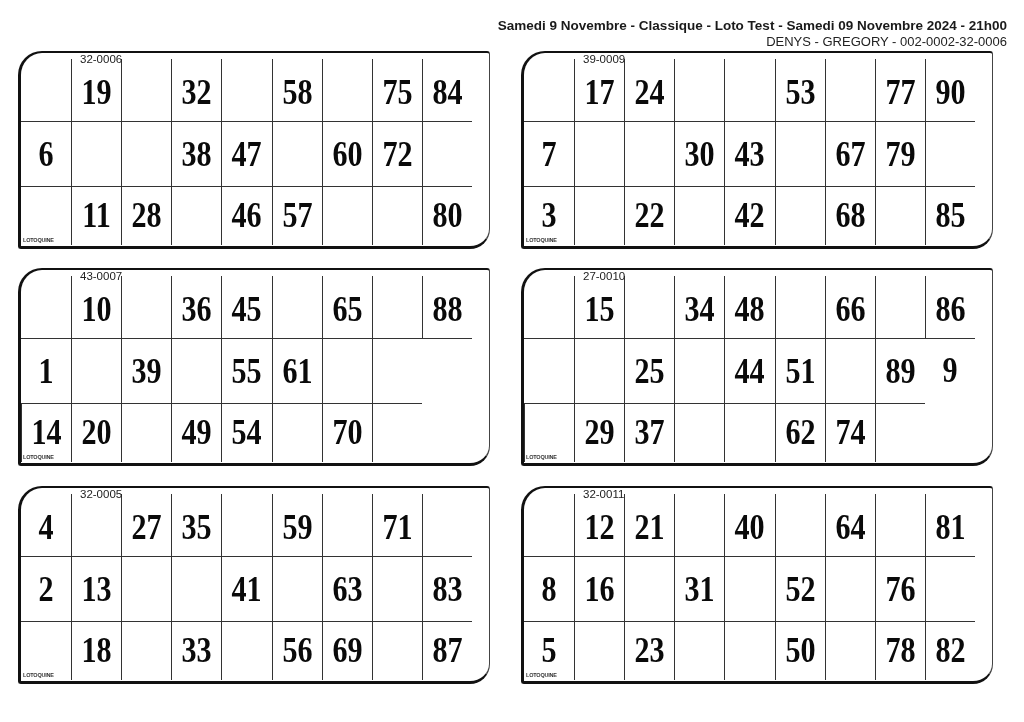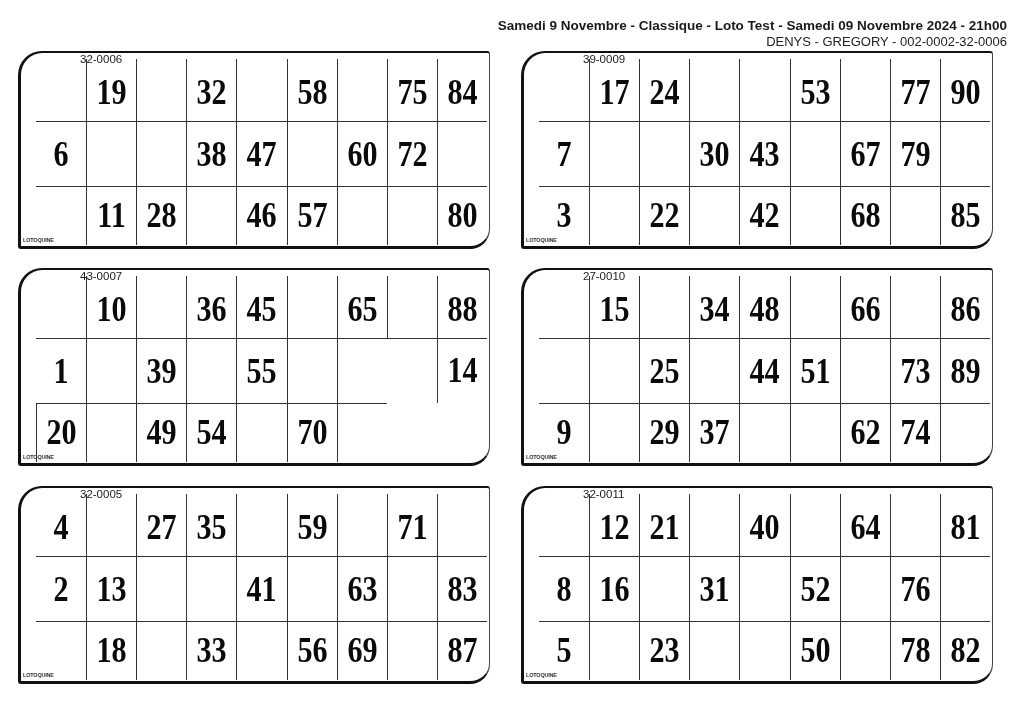--- a/index.html
+++ b/index.html
@@ -65,21 +65,21 @@
       left: 2px;
       bottom: 3px;
       font-family: "Liberation Sans", sans-serif;
       font-size: 5.5px;
       font-weight: bold;
       color: #333;
       letter-spacing: -0.2px;
     }
     .grid {
       position: absolute;
-      left: 15px;
+      left: 0;
       top: 6px;
       width: 451px;
       height: 186px;
       display: grid;
       grid-template-columns: repeat(9, 1fr);
       grid-template-rows: 62px 65px 59px;
     }
     .cell {
       position: relative;
       display: flex;
@@ -326,20 +326,23 @@
         </div>
         <div class="cell-wrap r1 c3">
           <div class="cell">39</div>
         </div>
         <div class="cell-wrap r1 c4">
           <div class="cell"></div>
         </div>
         <div class="cell-wrap r1 c5">
           <div class="cell">55</div>
         </div>
+        <div class="cell-wrap r1 c6">
+          <div class="cell">61</div>
+        </div>
         <div class="cell-wrap r1 c7">
           <div class="cell"></div>
         </div>
         <div class="cell-wrap r1 c8">
           <div class="cell"></div>
         </div>
         <div class="cell-wrap r2 c0">
           <div class="cell"></div>
         </div>
         <div class="cell-wrap r2 c1">
@@ -412,23 +415,20 @@
           <div class="cell"></div>
         </div>
         <div class="cell-wrap r1 c4">
           <div class="cell">44</div>
         </div>
         <div class="cell-wrap r1 c5">
           <div class="cell">51</div>
         </div>
         <div class="cell-wrap r1 c6">
           <div class="cell"></div>
-        </div>
-        <div class="cell-wrap r1 c7">
-          <div class="cell">73</div>
         </div>
         <div class="cell-wrap r1 c8">
           <div class="cell">89</div>
         </div>
         <div class="cell-wrap r2 c0">
           <div class="cell">9</div>
         </div>
         <div class="cell-wrap r2 c1">
           <div class="cell"></div>
         </div>

